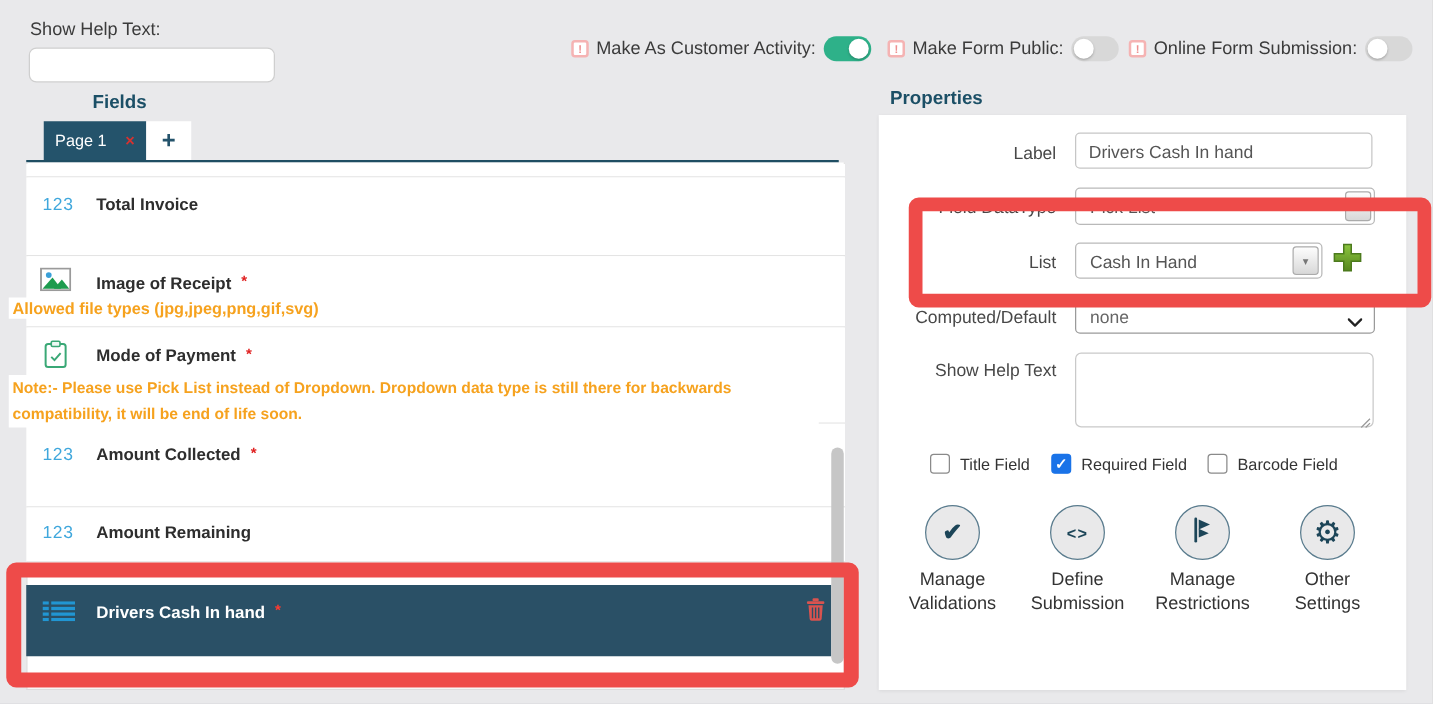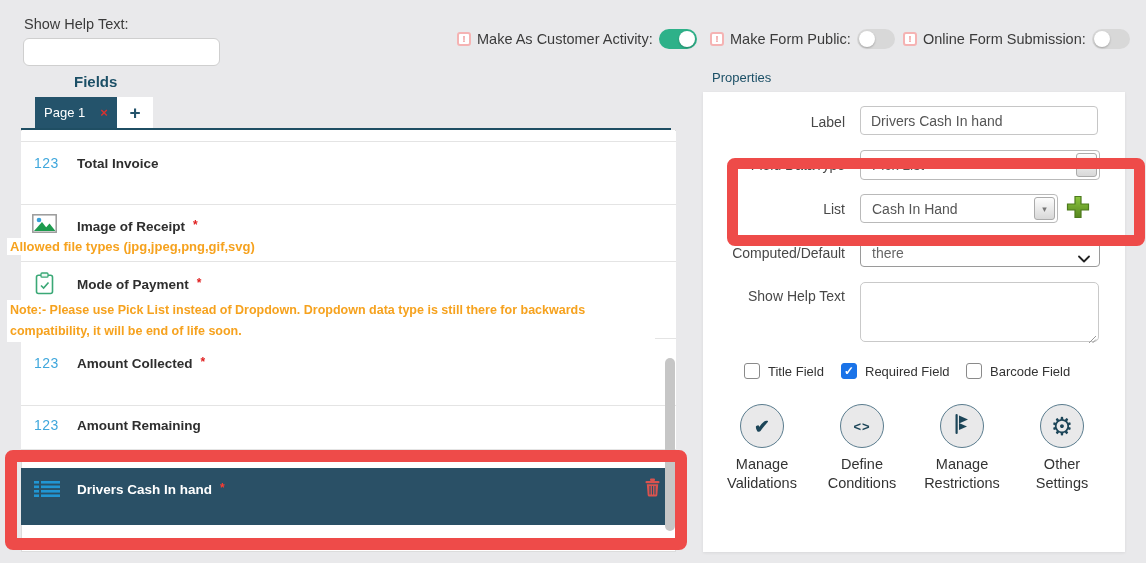--- a/index.html
+++ b/index.html
@@ -82,21 +82,21 @@
   .sel-row .star { color:#ff3b30; }
   .list-ic { position:absolute; left:13px; top:13px; }
   .trash { position:absolute; left:624px; top:10px; cursor:pointer; }
 
   .scroll-thumb {
     left:665px; top:358px; width:10px; height:173px;
     background:#c6c6c6; border-radius:5px; z-index:6; cursor:pointer;
   }
 
   
-  .props-title { left:712px; top:70px; font-size:13px; font-weight:normal; color:#1b4f66; }
+  .props-title { left:712px; top:70px; font-size:15px; font-weight:bold; color:#1b4f66; }
   .props-card { left:703px; top:92px; width:422px; height:460px; background:#fff;
                 box-shadow:0 1px 3px rgba(0,0,0,.07); }
   .plabel { position:absolute; left:703px; width:142px; text-align:right;
             font-size:14px; color:#484848; }
   .pl-label { top:114px; } .pl-datatype { top:157px; } .pl-list { top:201px; }
   .pl-computed { top:245px; } .pl-help { top:288px; }
 
   .label-input {
     left:860px; top:106px; width:238px; height:29px;
     border:1px solid #c6c6c6; border-radius:4px; background:#fff;
@@ -302,21 +302,21 @@
               <stop offset="1" stop-color="#56861e"></stop>
             </linearGradient>
           </defs>
           <path d="M10 2.5h6v7.5h7.5v6H16v7.5h-6V16H2.5v-6H10z" fill="url(#gp)" stroke="#4c7a1d" stroke-width="1.2"></path>
         </svg>
     </span>
   </div>
 
   <div class="plabel pl-computed">Computed/Default</div>
   <div class="abs select">
-    <span class="cval">there</span>
+    <span class="cval">none</span>
     <span class="chev">
       <svg width="12" height="8" viewBox="0 0 12 8">
           <polyline points="1,1.5 6,6.5 11,1.5" fill="none" stroke="#222" stroke-width="1.8" stroke-linecap="round" stroke-linejoin="round"></polyline>
         </svg>
     </span>
   </div>
 
   <div class="plabel pl-help">Show Help Text</div>
   <textarea class="abs help-textarea" style=""></textarea>
   <span class="resize-ic">
@@ -349,21 +349,21 @@
       <div>Manage</div>
       <div>Validations</div>
     </div>
   </div>
   <div class="action a2">
     <div class="circle">
       <span class="ic-code">&lt;&gt;</span>
     </div>
     <div class="action-label">
       <div>Define</div>
-      <div>Conditions</div>
+      <div>Submission</div>
     </div>
   </div>
   <div class="action a3">
     <div class="circle">
       <span>
         <svg width="16" height="22" viewBox="0 0 16 22">
             <rect x="1.5" y="1" width="2.2" height="20" rx="1.1" fill="#1c4558"></rect>
             <path d="M5 2.5 L14 6.5 L5 10.5 Z" fill="#1c4558"></path>
             <path d="M5 10 L13 13.5 L5 17 Z" fill="#1c4558"></path>
           </svg>

